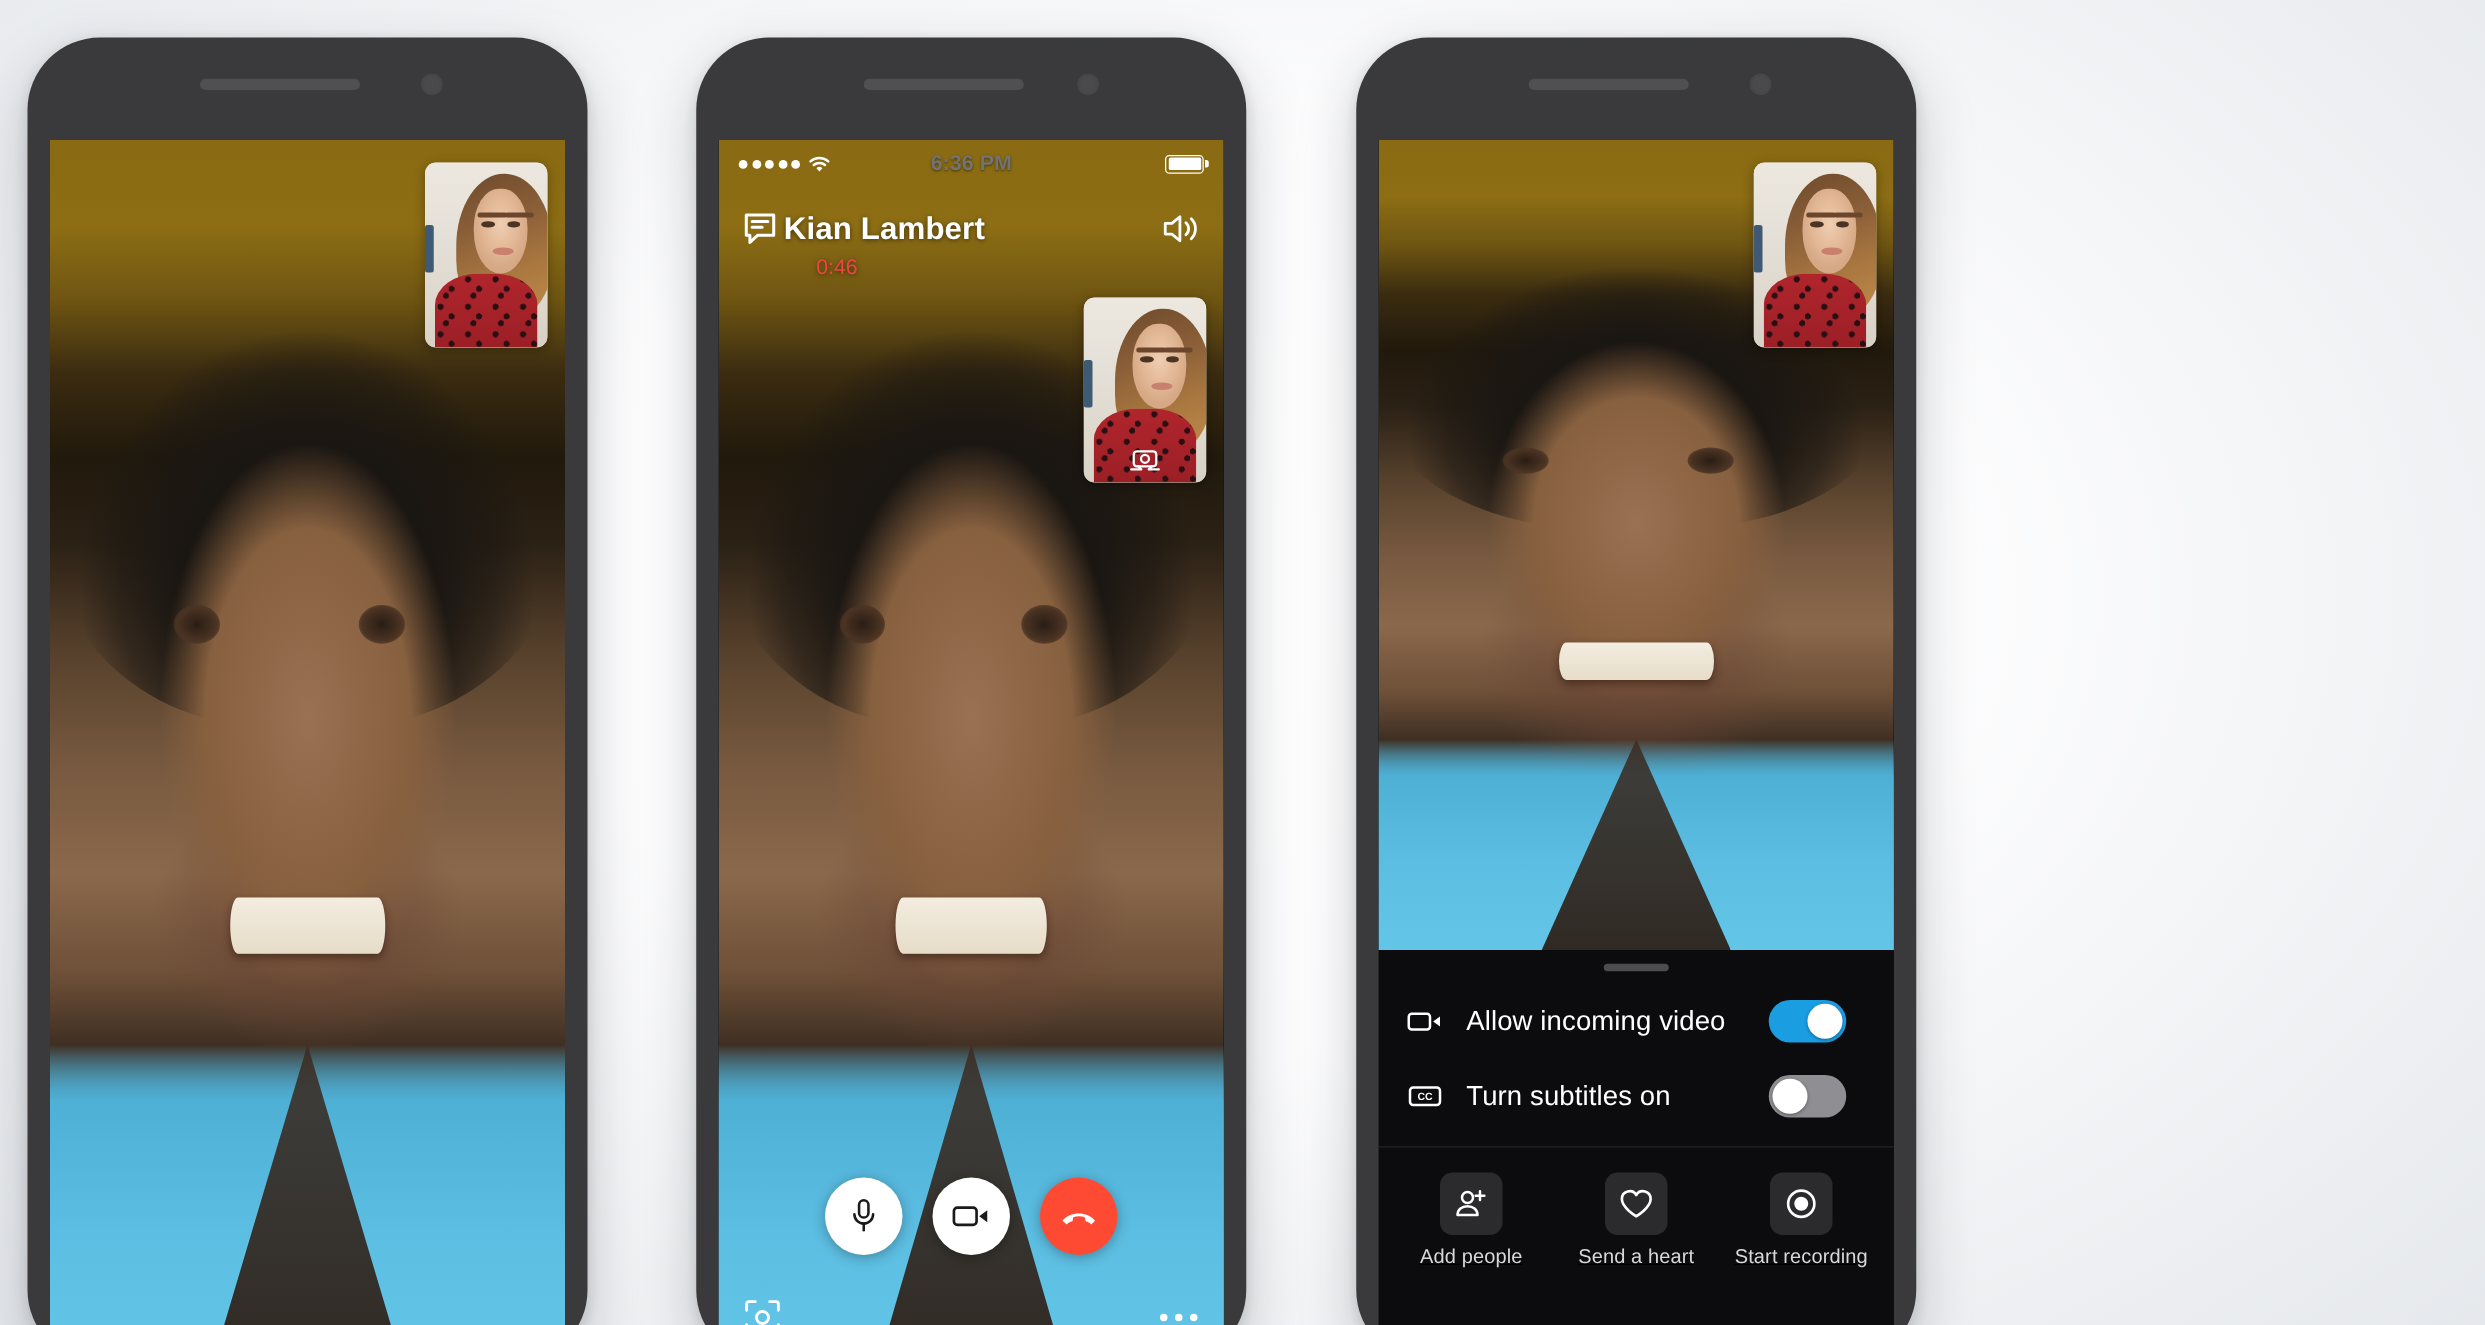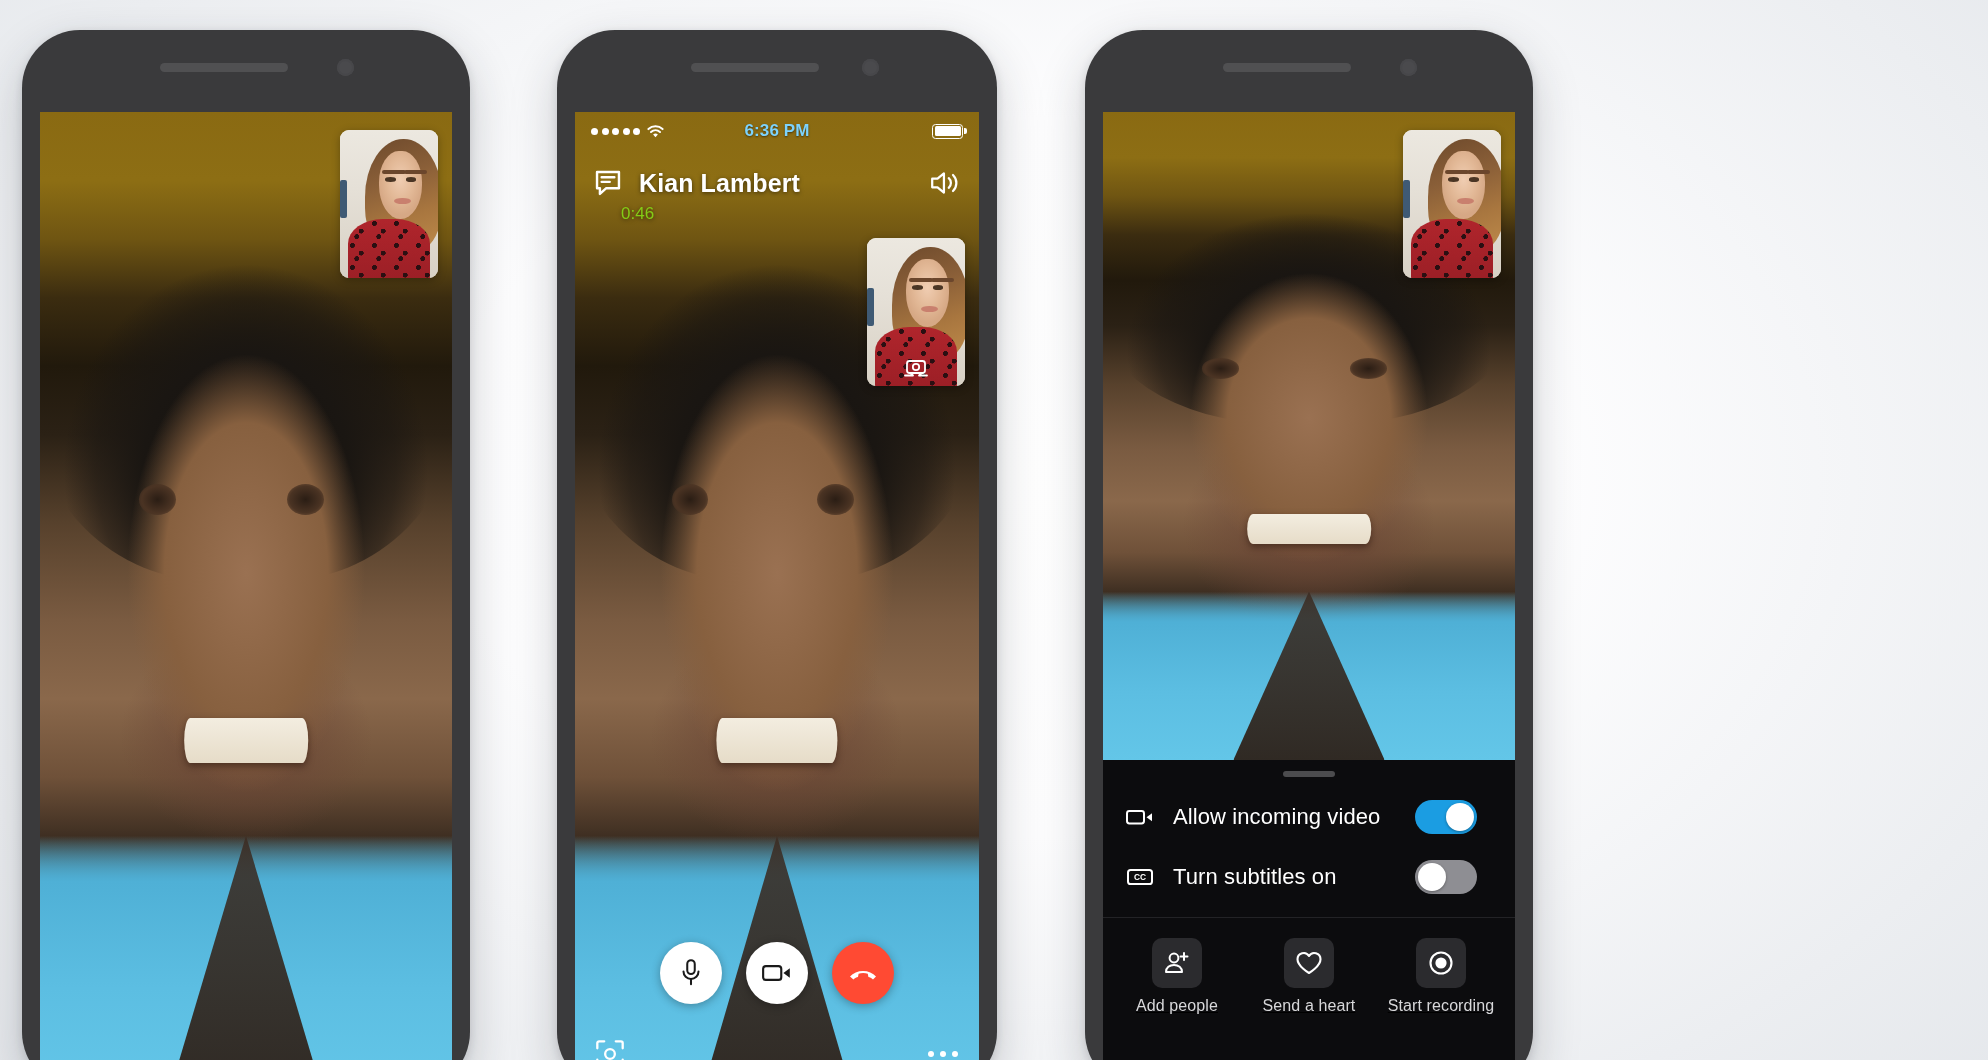--- a/index.html
+++ b/index.html
@@ -158,21 +158,21 @@
   .pip-flip {
     position: absolute; left: 50%; bottom: 6px; transform: translateX(-50%);
     width: 30px; height: 24px;
   }
 
   
   .statusbar {
     position: absolute; top: 0; left: 0; right: 0; height: 38px;
     display: flex; align-items: center; justify-content: space-between;
     padding: 0 16px;
-    color: #7dd3fc; font-size: 17px; font-weight: 600;
+    color: #737373; font-size: 17px; font-weight: 600;
     text-shadow: 0 1px 2px rgba(0,0,0,0.5);
   }
   .sb-left { display: flex; align-items: center; gap: 6px; }
   .sb-dots { display: flex; gap: 3.5px; }
   .sb-dots i { width: 7px; height: 7px; border-radius: 50%; background: #fff; display: block; }
   .sb-time { position: absolute; left: 50%; transform: translateX(-50%);
     font-size: 17px; font-weight: 600; letter-spacing: 0.1px; }
   .sb-batt {
     width: 31px; height: 15px; border: 1.8px solid #fff; border-radius: 3.5px;
     position: relative; padding: 1.5px;
@@ -182,29 +182,29 @@
     width: 2.5px; height: 6px; border-radius: 0 2px 2px 0; background: #fff;
   }
   .sb-batt i { display: block; width: 100%; height: 100%; background: #fff; border-radius: 1.5px; }
 
   
   .call-header {
     position: absolute; top: 42px; left: 0; right: 0;
     padding: 14px 18px 0 18px;
     color: #fff;
   }
-  .ch-row { display: flex; align-items: center; gap: 16px; }
+  .ch-row { display: flex; align-items: center; gap: 4px; }
   .ch-name {
     font-size: 25px; font-weight: 700; flex: 1;
     text-shadow: 0 1px 4px rgba(0,0,0,0.55);
     letter-spacing: 0.1px;
   }
   .ch-timer {
-    margin-left: 28px; margin-top: 6px;
-    font-size: 17px; font-weight: 400; color: #84cc16;
+    margin-left: 60px; margin-top: 6px;
+    font-size: 17px; font-weight: 400; color: #ef4444;
     text-shadow: 0 1px 4px rgba(0,0,0,0.55);
   }
   .icon-btn { display: flex; align-items: center; justify-content: center; }
 
   
   .call-controls {
     position: absolute; left: 0; right: 0; bottom: 86px;
     display: flex; align-items: center; justify-content: center; gap: 24px;
   }
   .cc-btn {

